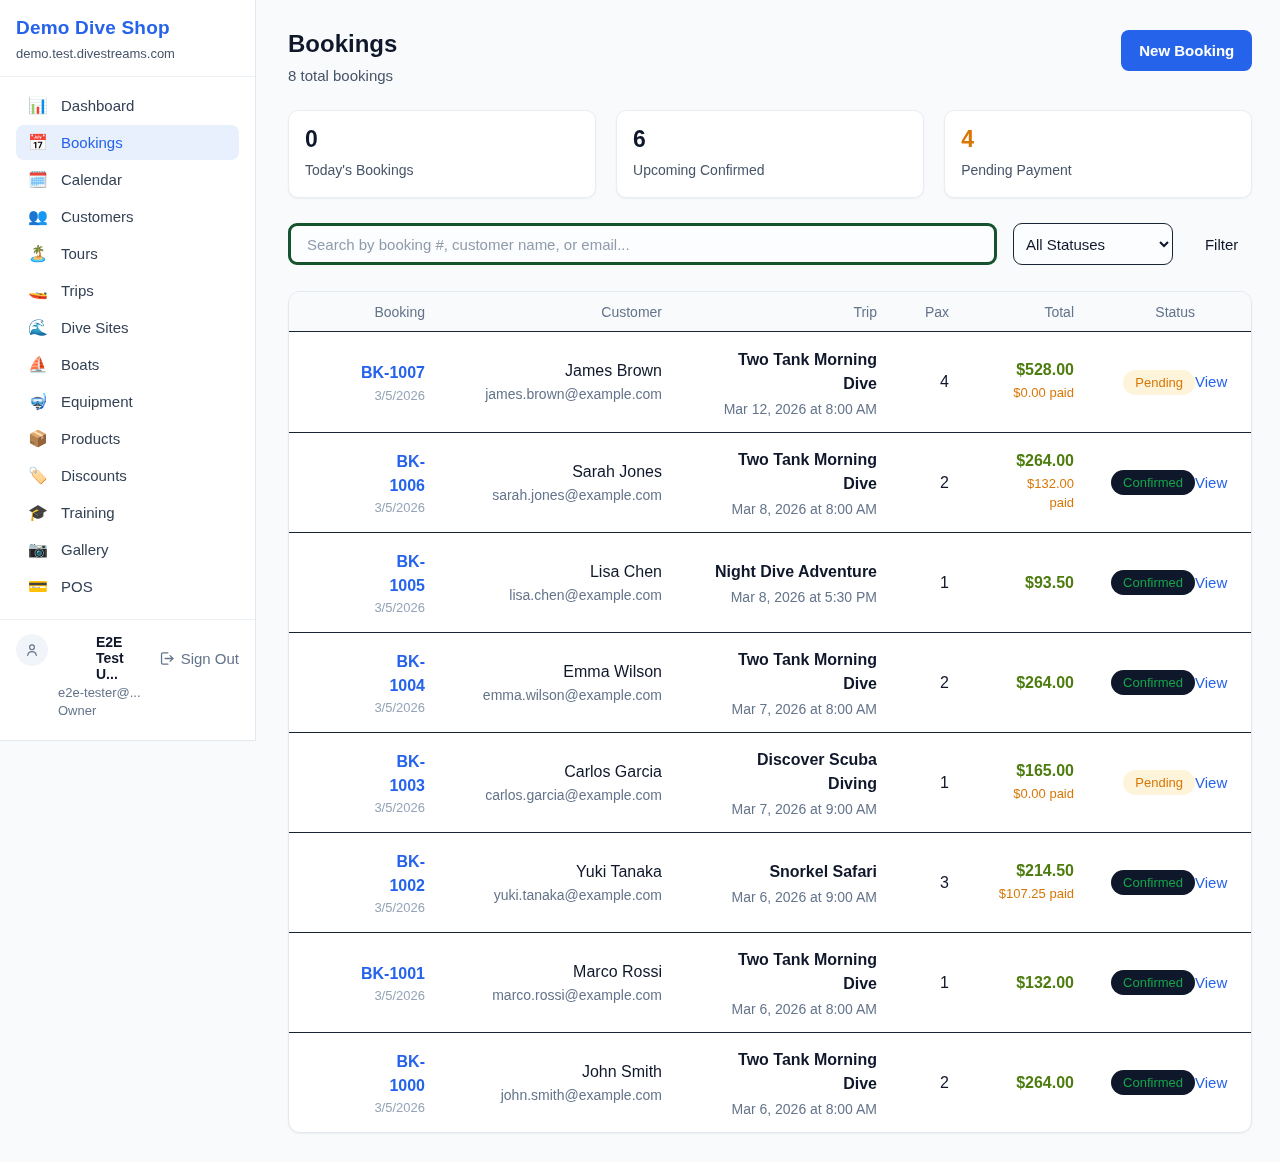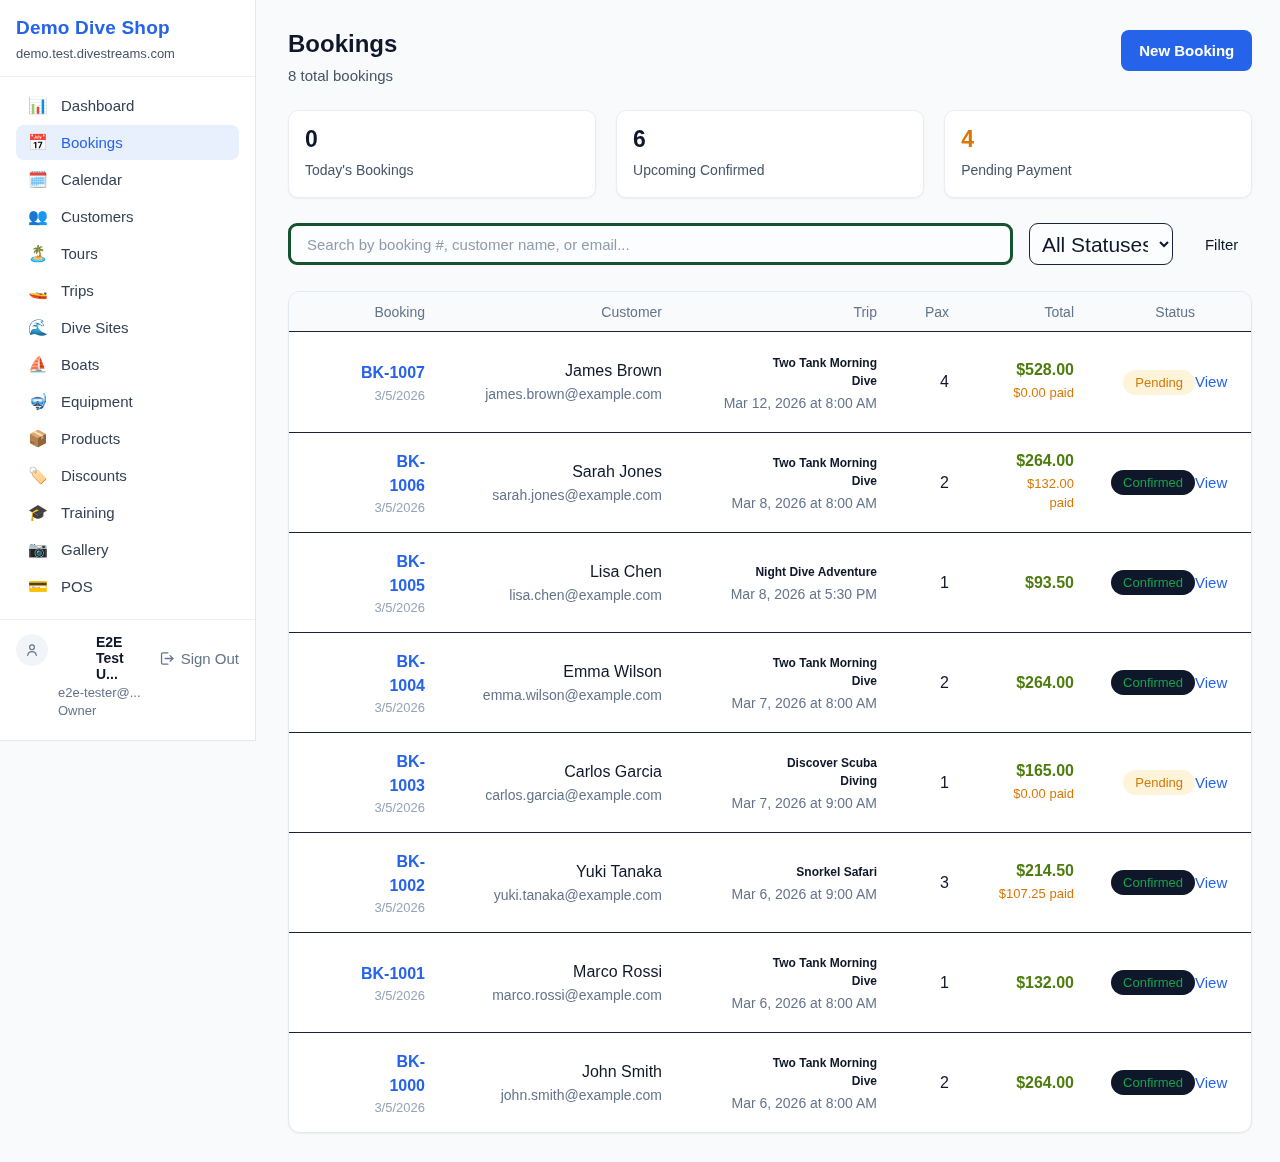--- a/index.html
+++ b/index.html
@@ -81,24 +81,24 @@
   .filterbar { display: flex; align-items: center; margin-top: 25px; }
   .search {
     flex: 1; height: 42px;
     border: 3px solid #14532d; border-radius: 9px;
     background: #fcfdfe; padding: 0 16px;
     font-size: 15px; color: #0f172a; font-family: inherit;
     outline: none;
   }
   .search::placeholder { color: #909cac; }
   .status-select {
-    height: 42px; width: 144px; margin-left: 16px;
+    height: 42px; width: 160px; margin-left: 16px;
     border: 1px solid #1b2434; border-radius: 9px;
     background: #fcfdfe; padding: 0 8px;
-    font-size: 21px; color: #0f172a; font-family: inherit;
+    font-size: 15px; color: #0f172a; font-family: inherit;
   }
   .filter-btn {
     margin-left: 18px; padding: 0 14px;
     background: none; border: none; cursor: pointer;
     font-size: 15px; color: #0f172a; font-family: inherit;
   }
 
   
   .table {
     margin-top: 26px; background: #fff;
@@ -122,21 +122,21 @@
   .trow + .trow { border-top: 1px solid #1a2332; }
 
   .bk-id {
     color: #2563eb; font-size: 16px; font-weight: 600;
     white-space: pre-line; line-height: 1.45;
     text-decoration: none; display: inline-block; cursor: pointer;
   }
   .bk-date { color: #94a3b8; font-size: 13px; margin-top: 3px; }
   .cust-name { font-size: 16px; color: #0f172a; }
   .cust-email { font-size: 14px; color: #64748b; margin-top: 6px; }
-  .trip-name { font-size: 12px; font-weight: 600; color: #0f172a; white-space: pre-line; line-height: 1.5; }
+  .trip-name { font-size: 16px; font-weight: 600; color: #0f172a; white-space: pre-line; line-height: 1.5; }
   .trip-time { font-size: 14px; color: #64748b; margin-top: 5px; }
   .pax { font-size: 16px; color: #0f172a; }
   .amt { font-size: 16px; font-weight: 700; color: #4d7c0f; }
   .paid { font-size: 13px; color: #d97706; margin-top: 5px; white-space: pre-line; line-height: 1.45; }
   .badge {
     display: inline-block; padding: 5px 12px;
     border-radius: 999px; font-size: 13px;
   }
   .badge.pending { background: #fdf4da; color: #d97706; }
   .badge.confirmed { background: #0f172a; color: #16a34a; }

